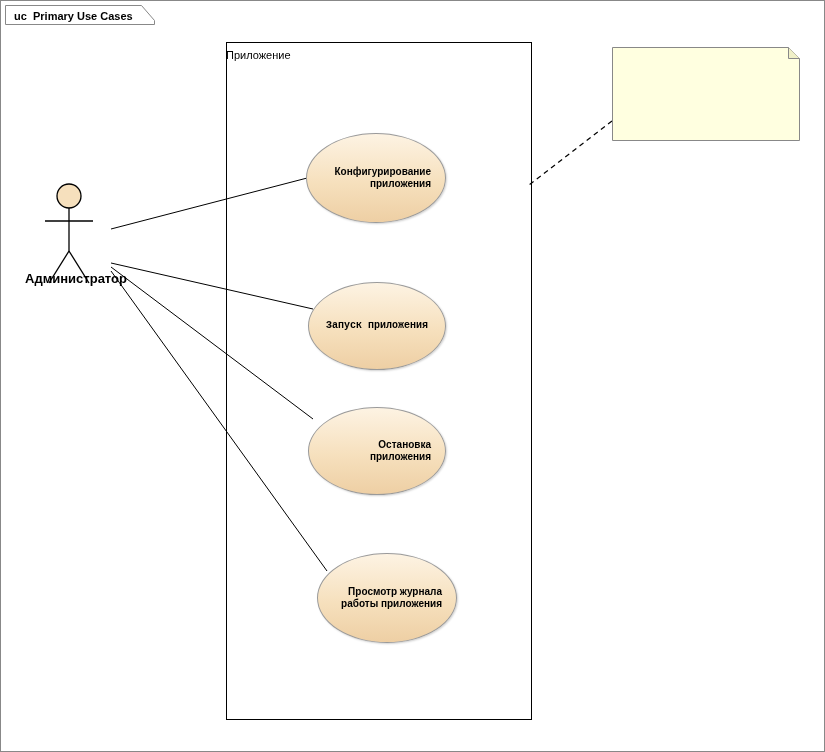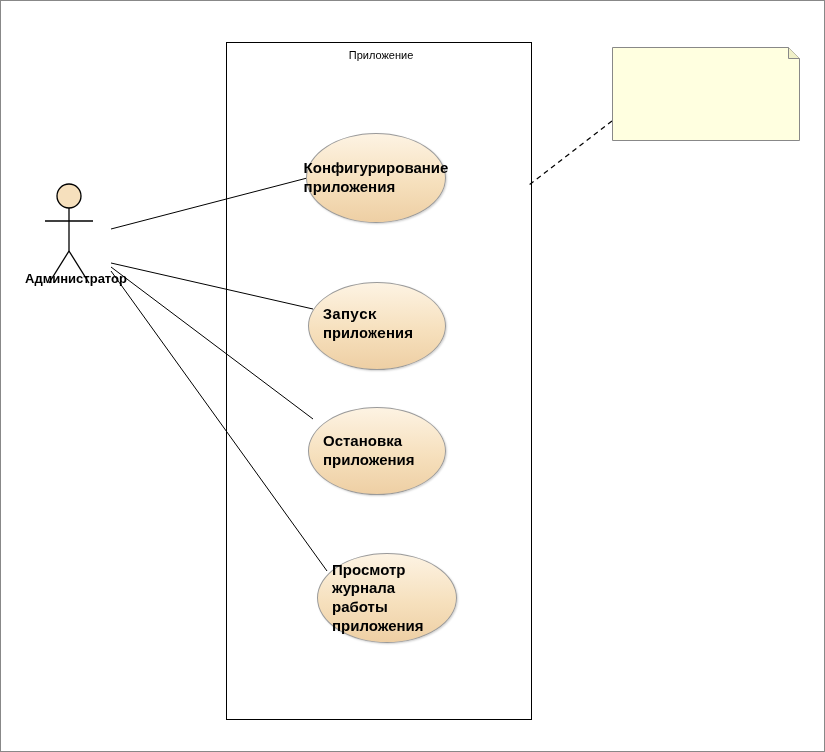--- a/index.html
+++ b/index.html
@@ -47,37 +47,37 @@
     height: 678px;
     border: 1px solid #000000;
     box-sizing: border-box;
     background: transparent;
   }
   .boundary-title {
     position: absolute;
     left: 225px;
     top: 48px;
     width: 310px;
-    text-align: center;
+    text-align: left;
     font-size: 11px;
     color: #000000;
   }
 
   
   .usecase {
     position: absolute;
     box-sizing: border-box;
     border: 1px solid #9a9a9a;
     border-radius: 50%;
     background: linear-gradient(180deg, #fdf3e3 0%, #f6e0bd 55%, #eecfa4 100%);
     display: flex;
     align-items: center;
     justify-content: center;
-    text-align: left;
-    font-size: 15px;
+    text-align: right;
+    font-size: 10px;
     font-weight: bold;
     color: #000000;
     line-height: 1.25;
     box-shadow: 1px 1px 2px rgba(0,0,0,0.18);
     padding: 0 14px;
   }
 
   
   .actor-label {
     position: absolute;
@@ -113,20 +113,29 @@
     width: 825px;
     height: 752px;
     pointer-events: none;
   }
 </style>
 </head>
 <body>
 
 <div id="canvas">
 
+  <div class="frame-tab">
+    <svg width="150" height="20" viewBox="0 0 150 20" xmlns="http://www.w3.org/2000/svg">
+      <path d="M0.5,0.5 L136.5,0.5 L149.5,15.5 L149.5,19.5 L0.5,19.5 Z" fill="#ffffff" stroke="#888888" stroke-width="1"></path>
+    </svg>
+    <div class="frame-tab-label">
+      <b>uc</b>
+      <b>&nbsp;</b><b>Primary Use Cases</b>
+    </div>
+  </div>
 
   <svg class="overlay" viewBox="0 0 825 752" xmlns="http://www.w3.org/2000/svg">
 
     <g stroke="#000000" stroke-width="1.3" fill="none">
       <circle cx="68" cy="195" r="12" fill="#f6e0bd" stroke="#000000"></circle>
       <line x1="68" y1="207" x2="68" y2="250"></line>
       <line x1="44" y1="220" x2="92" y2="220"></line>
       <line x1="68" y1="250" x2="48" y2="282"></line>
       <line x1="68" y1="250" x2="88" y2="282"></line>
     </g>

